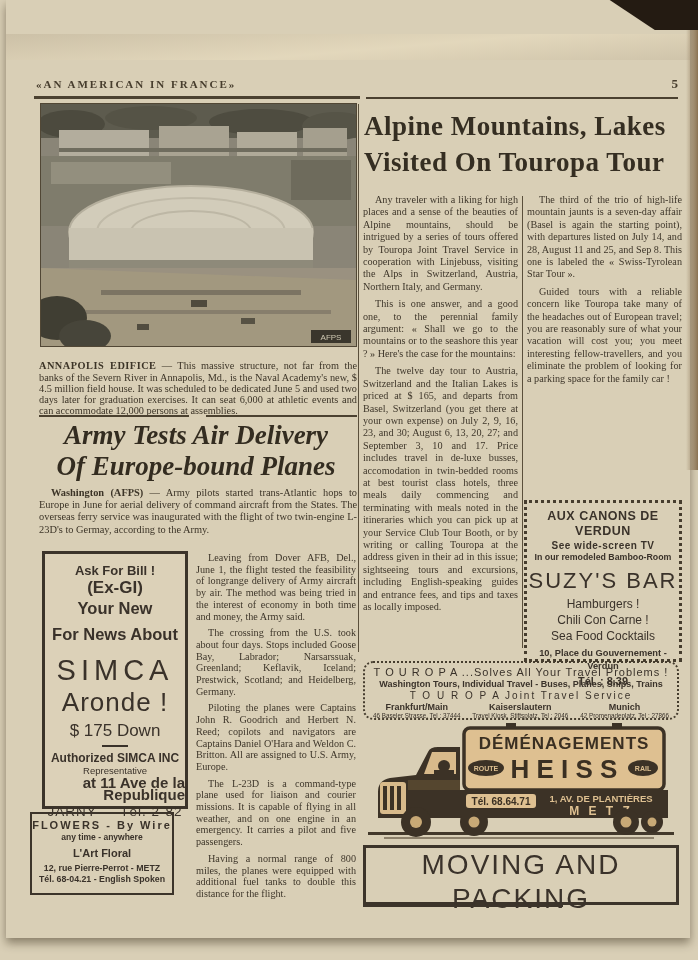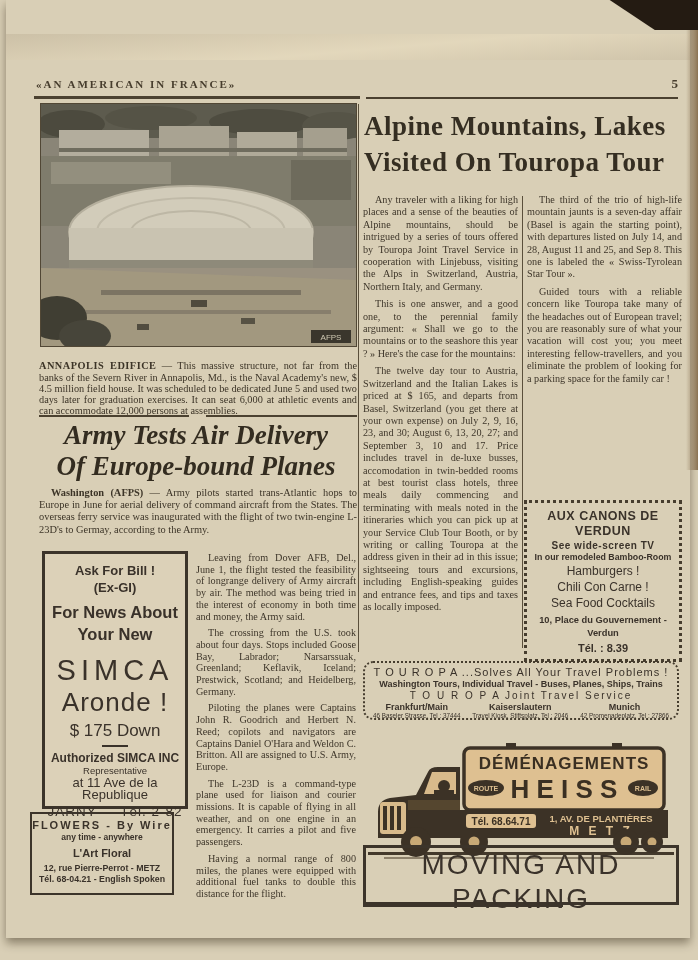--- a/index.html
+++ b/index.html
@@ -57,29 +57,29 @@
   .army-lead .lead-in{font-weight:bold;}
   .bodycol{font-size:10.2px;line-height:11.7px;text-align:justify;color:#3e362a;overflow:hidden;}
   .bodycol p{margin:0 0 5px 0;text-indent:12px;}
   .army-col{position:absolute;left:190px;top:552px;width:160px;height:358px;}
 
   
   .simca{position:absolute;left:36px;top:551px;width:140px;height:244px;
     border:3px solid #3c342a;background:rgba(255,240,205,.10);
     text-align:center;font-family:"Liberation Sans",sans-serif;color:#3a322a;padding-top:8px;}
   .simca .s1{font-size:13px;font-weight:bold;line-height:17px;}
-  .simca .s2{font-size:13px;font-weight:bold;line-height:18px;}
+  .simca .s2{font-size:17px;font-weight:bold;line-height:18px;}
   .simca .s3{font-size:16.5px;font-weight:bold;line-height:22px;margin-top:4px;}
   .simca .brand{font-size:29px;letter-spacing:5px;line-height:34px;margin-top:8px;}
   .simca .model{font-size:26px;letter-spacing:1px;line-height:30px;}
   .simca .price{font-size:17px;line-height:24px;margin-top:2px;}
   .simca .divider{width:26px;height:2px;background:#3a322a;margin:2px auto 4px auto;}
   .simca .auth{font-size:12px;font-weight:bold;line-height:14px;}
   .simca .rep{font-size:9.5px;line-height:12px;}
-  .simca .addr{font-size:13px;font-weight:normal;line-height:12px;}
+  .simca .addr{font-size:15px;font-weight:bold;line-height:12px;text-align:right;}
   .simca .city{font-size:13.5px;letter-spacing:1px;line-height:18px;margin-top:2px;}
 
   
   .flowers{position:absolute;left:24px;top:812px;width:140px;height:74px;
     border:2px solid #3c342a;text-align:center;font-family:"Liberation Sans",sans-serif;color:#3a322a;padding-top:5px;}
   .flowers .f1{font-size:11px;font-weight:bold;letter-spacing:2px;line-height:13px;}
   .flowers .f2{font-size:8.5px;font-weight:bold;line-height:11px;}
   .flowers .f3{font-size:11px;font-weight:bold;line-height:20px;}
   .flowers .f4,.flowers .f5{font-size:8.8px;font-weight:bold;line-height:11px;}
 
@@ -106,21 +106,21 @@
     font-family:"Liberation Sans",sans-serif;color:#3a322a;padding-top:3px;}
   .touropa .t1{font-size:11px;font-weight:normal;letter-spacing:1px;line-height:13px;}
   .touropa .t2{font-size:9px;font-weight:bold;line-height:11px;}
   .touropa .t3{font-size:10px;font-weight:normal;letter-spacing:2px;line-height:12px;}
   .touropa .cities{display:flex;justify-content:space-between;padding:1px 8px 0 8px;}
   .touropa .city-block{text-align:center;}
   .touropa .cname{font-size:9px;font-weight:bold;line-height:9px;}
   .touropa .cdetail{font-size:6.3px;line-height:8px;white-space:nowrap;}
 
   
-  .truck{position:absolute;left:358px;top:742px;width:314px;height:122px;}
+  .truck{position:absolute;left:358px;top:722px;width:314px;height:122px;}
 
   
   .moving{position:absolute;left:357px;top:845px;width:310px;height:54px;
     border:3px solid #3c342a;text-align:center;color:#3a322a;font-family:"Liberation Sans",sans-serif;}
   .moving .m1{font-size:28px;letter-spacing:2px;line-height:34px;font-weight:400;}
   .moving .m2{font-size:13.5px;font-weight:bold;line-height:16px;letter-spacing:1px;}
   .moving-underline{position:absolute;left:357px;top:905px;width:200px;height:2px;background:#3c342a;}
 </style>
 </head>
 <body>
@@ -197,22 +197,22 @@
     <p>Leaving from Dover AFB, Del., June 1, the flight tested the feasibility of longrange delivery of Army aircraft by air. The method was being tried in the interest of economy in both time and money, the Army said.</p>
     <p>The crossing from the U.S. took about four days. Stops included Goose Bay, Labrador; Narsarssuak, Greenland; Keflavik, Iceland; Prestwick, Scotland; and Heidelberg, Germany.</p>
     <p>Piloting the planes were Captains John R. Goodrich and Herbert N. Reed; copilots and navigators are Captains Daniel O'Hara and Weldon C. Britton. All are assigned to U.S. Army, Europe.</p>
     <p>The L-23D is a command-type plane used for liaison and courier missions. It is capable of flying in all weather, and on one engine in an emergency. It carries a pilot and five passengers.</p>
     <p>Having a normal range of 800 miles, the planes were equipped with additional fuel tanks to double this distance for the flight.</p>
   </div>
 
   <div class="simca">
     <div class="s1">Ask For Bill !</div>
     <div class="s2">(Ex-GI)</div>
+    <div class="s3" style="margin-top:0;">Your New</div>
     <div class="s3">For News About</div>
-    <div class="s3" style="margin-top:0;">Your New</div>
     <div class="brand">SIMCA</div>
     <div class="model">Aronde !</div>
     <div class="price">$ 175 Down</div>
     <div class="divider"></div>
     <div class="auth">Authorized SIMCA INC</div>
     <div class="rep">Representative</div>
     <div class="addr">at 11 Ave de la Republique</div>
     <div class="city">JARNY — Tél. 2-82</div>
   </div>
 
@@ -237,20 +237,21 @@
   <div class="vrule" style="left:516px;top:196px;height:452px;"></div>
   <div class="bodycol alpine-col2">
     <p>The third of the trio of high-life mountain jaunts is a seven-day affair (Basel is again the starting point), with departures listed on July 14, and 28, August 11 and 25, and Sep 8. This one is labeled the « Swiss-Tyrolean Star Tour ».</p>
     <p>Guided tours with a reliable concern like Touropa take many of the headaches out of European travel; you are reasonably sure of what your vacation will cost you; you meet interesting fellow-travellers, and you eliminate the problem of looking for a parking space for the family car !</p>
   </div>
 
   <div class="suzy">
     <div class="z1">AUX CANONS DE VERDUN</div>
     <div class="z2">See wide-screen TV</div>
     <div class="z3">In our remodeled Bamboo-Room</div>
+    <div class="zname">SUZY'S BAR</div>
     <div class="zi">Hamburgers !</div>
     <div class="zi">Chili Con Carne !</div>
     <div class="zi">Sea Food Cocktails</div>
     <div class="zaddr">10, Place du Gouvernement - Verdun</div>
     <div class="ztel">Tél. : 8.39</div>
   </div>
 
   <div class="touropa">
     <div class="t1">T O U R O P A   ...Solves All Your Travel Problems !</div>
     <div class="t2">Washington Tours, Individual Travel - Buses, Planes, Ships, Trains</div>

